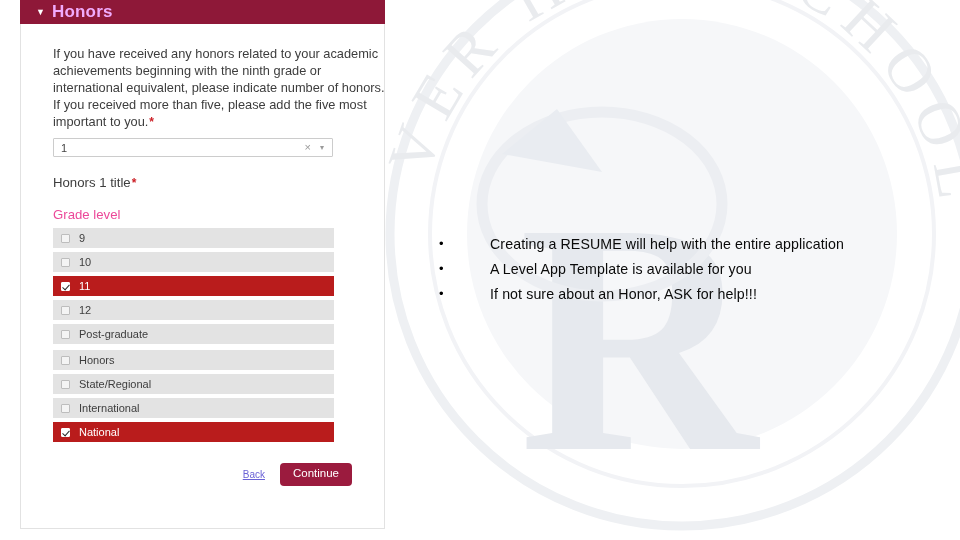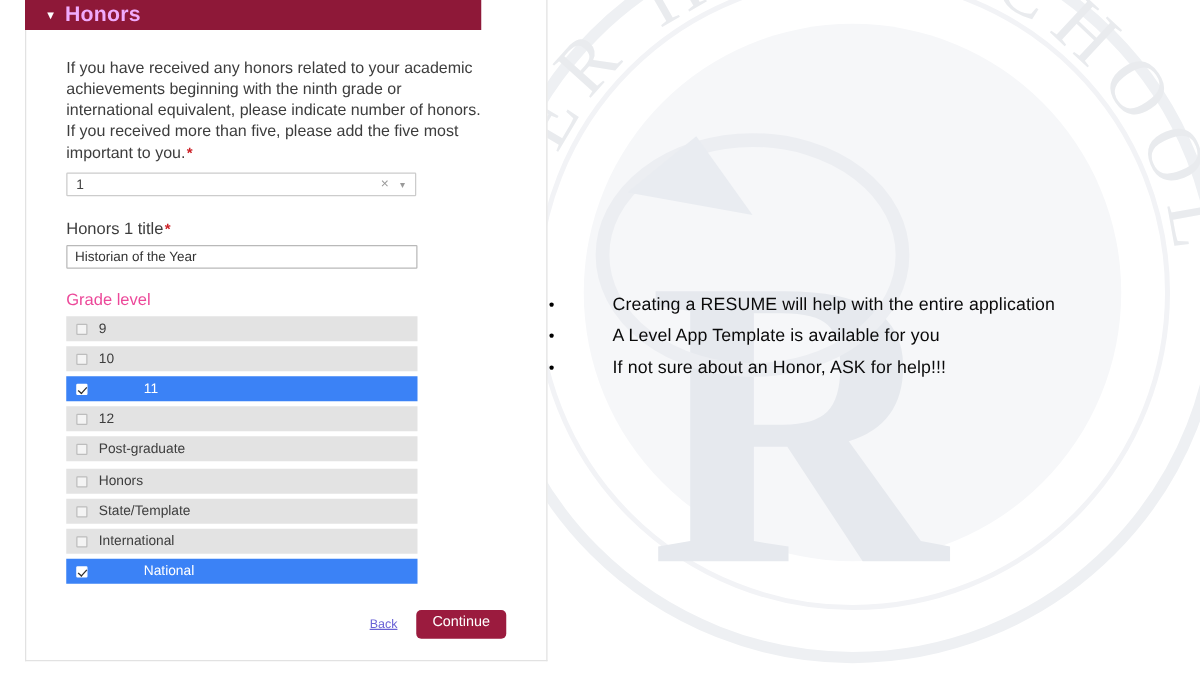--- a/index.html
+++ b/index.html
@@ -33,21 +33,21 @@
     height: 660px;
     opacity: 1;
     pointer-events: none;
   }
 
   
   #form-card {
     position: absolute;
     left: 20px;
     top: 0px;
-    width: 418px;
+    width: 365px;
     height: 529px;
     background: #ffffff;
     border-left: 1px solid #e2e2e2;
     border-right: 1px solid #e2e2e2;
     border-bottom: 1px solid #e2e2e2;
     box-sizing: border-box;
     z-index: 5;
   }
   #card-header {
     position: absolute;
@@ -164,22 +164,21 @@
   }
   .option-row {
     height: 20px;
     background: #e3e3e3;
     margin-bottom: 4px;
     display: flex;
     align-items: center;
     box-sizing: border-box;
   }
   .option-row.selected {
-    background: #3b82f6;
-    gap: 36px;
+    background: #b91c1c;
   }
   .cb {
     width: 9px;
     height: 9px;
     border: 1px solid #bdbdbd;
     background: #f4f4f4;
     margin-left: 8px;
     margin-right: 9px;
     box-sizing: border-box;
     position: relative;
@@ -292,58 +291,55 @@
       <p class="intro-text"><span>If you have received any honors related to your academic achievements beginning with the ninth grade or international equivalent, please indicate number of honors. If you received more than five, please add the five most important to you.</span><span class="req-star">*</span></p>
 
       <div class="select-box">
         <span class="select-value">1</span>
         <span class="select-clear">×</span>
         <span class="select-caret">▾</span>
       </div>
 
       <div class="field-label"><span>Honors 1 title</span><span class="req-star">*</span></div>
 
-      <div class="text-input">
-        <span>Historian of the Year</span>
+
+      <div class="group-label">Grade level</div>
+
+      <div class="option-list">
+        <div class="option-row">
+          <span class="cb"></span>
+          <span class="option-label">9</span>
+        </div>
+        <div class="option-row">
+          <span class="cb"></span>
+          <span class="option-label">10</span>
+        </div>
+        <div class="option-row selected">
+          <span class="cb"></span>
+          <span class="option-label">11</span>
+        </div>
+        <div class="option-row">
+          <span class="cb"></span>
+          <span class="option-label">12</span>
+        </div>
+        <div class="option-row">
+          <span class="cb"></span>
+          <span class="option-label">Post-graduate</span>
+        </div>
       </div>
 
-      <div class="group-label">Grade level</div>
 
       <div class="option-list">
         <div class="option-row">
           <span class="cb"></span>
-          <span class="option-label">9</span>
-        </div>
-        <div class="option-row">
-          <span class="cb"></span>
-          <span class="option-label">10</span>
-        </div>
-        <div class="option-row selected">
-          <span class="cb"></span>
-          <span class="option-label">11</span>
-        </div>
-        <div class="option-row">
-          <span class="cb"></span>
-          <span class="option-label">12</span>
-        </div>
-        <div class="option-row">
-          <span class="cb"></span>
-          <span class="option-label">Post-graduate</span>
-        </div>
-      </div>
-
-
-      <div class="option-list">
-        <div class="option-row">
-          <span class="cb"></span>
           <span class="option-label">Honors</span>
         </div>
         <div class="option-row">
           <span class="cb"></span>
-          <span class="option-label">State/Template</span>
+          <span class="option-label">State/Regional</span>
         </div>
         <div class="option-row">
           <span class="cb"></span>
           <span class="option-label">International</span>
         </div>
         <div class="option-row selected">
           <span class="cb"></span>
           <span class="option-label">National</span>
         </div>
       </div>

